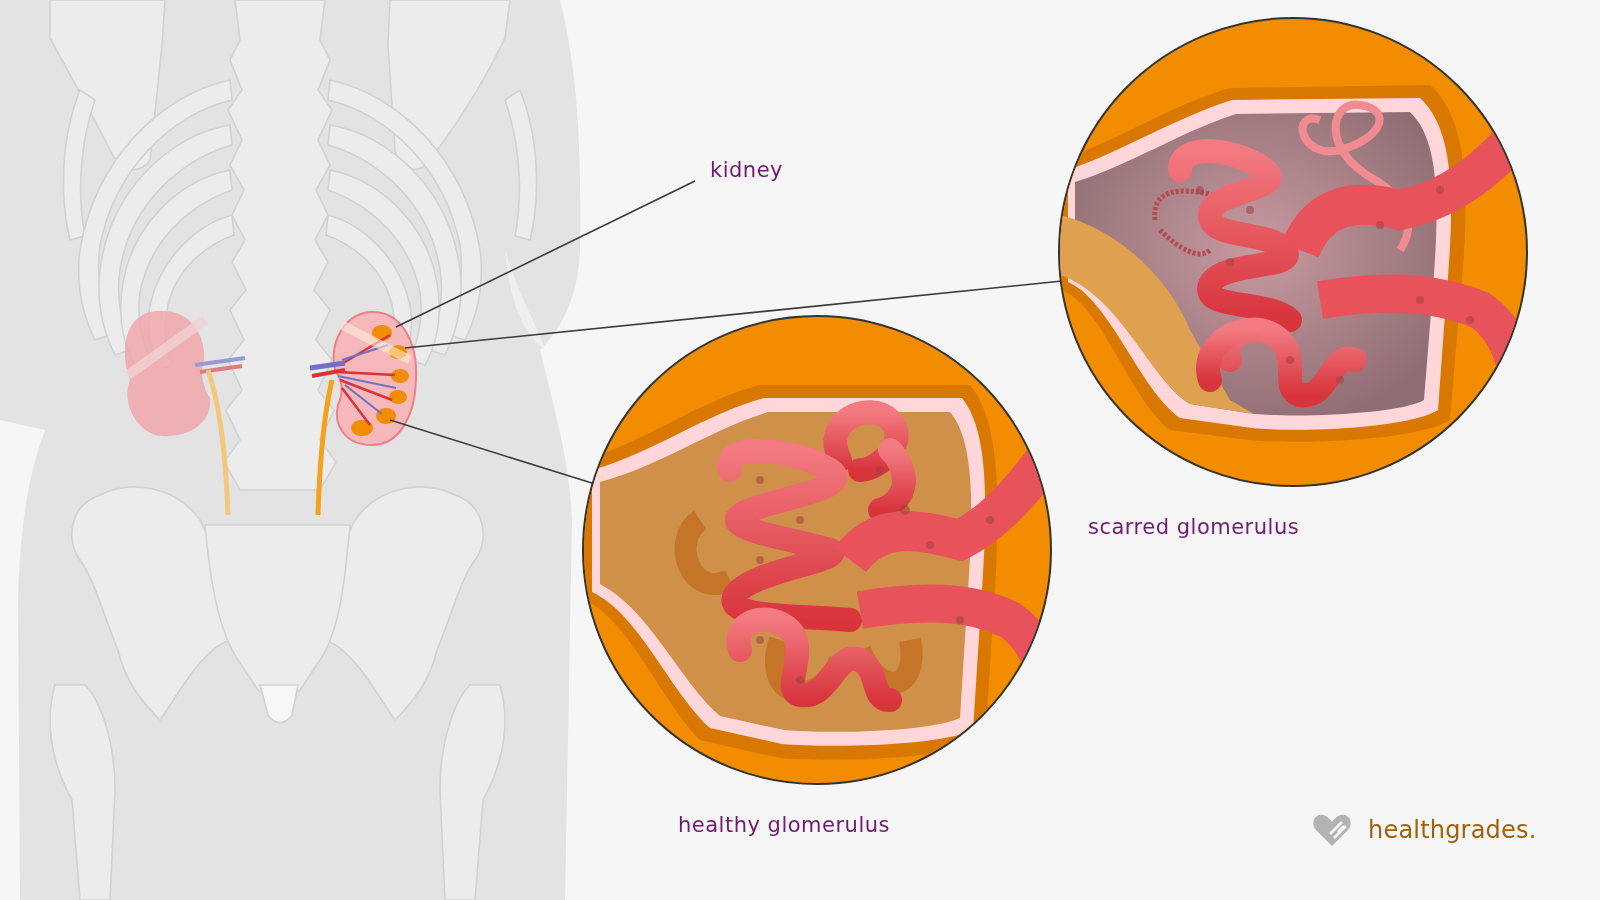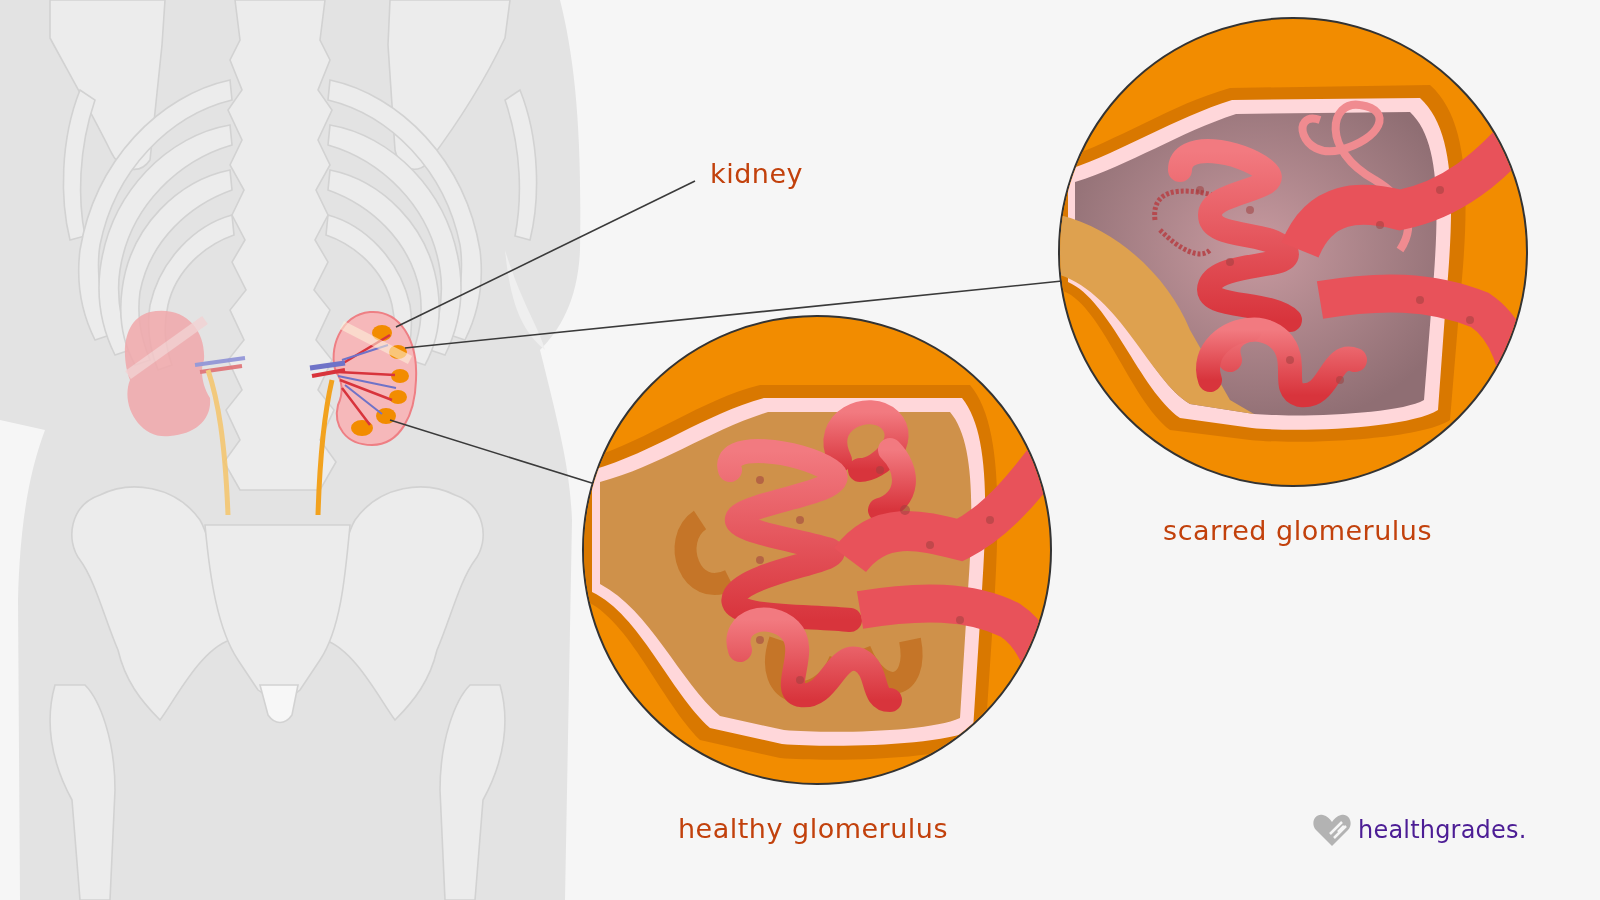--- a/index.html
+++ b/index.html
@@ -1,22 +1,22 @@
 <!DOCTYPE html>
 <html><head>
 <meta charset="utf-8">
 <style>
   html,body{margin:0;padding:0;}
   body{width:1600px;height:900px;background:#f6f6f6;overflow:hidden;position:relative;font-family:"DejaVu Sans","Liberation Sans",sans-serif;}
   .stage{position:absolute;left:0;top:0;width:1600px;height:900px;}
-  .label{position:absolute;color:#c2410c;font-size:27px;letter-spacing:0.5px;white-space:nowrap;font-family:"DejaVu Sans",sans-serif;}
+  .label{position:absolute;color:#701a75;font-size:21px;letter-spacing:0.5px;white-space:nowrap;font-family:"DejaVu Sans",sans-serif;}
   .lbl-kidney{left:710px;top:158px;}
-  .lbl-scarred{left:1152px;top:515px;width:280px;text-align:right;}
+  .lbl-scarred{left:1088px;top:515px;width:280px;text-align:left;}
   .lbl-healthy{left:678px;top:813px;width:280px;text-align:left;}
-  .brand{position:absolute;left:1312px;top:812px;display:flex;align-items:center;gap:6px;color:#4c1d95;font-size:24px;font-family:"DejaVu Sans",sans-serif;letter-spacing:0.2px;}
+  .brand{position:absolute;left:1312px;top:812px;display:flex;align-items:center;gap:16px;color:#a16207;font-size:24px;font-family:"DejaVu Sans",sans-serif;letter-spacing:0.2px;}
   .brand svg{width:40px;height:36px;}
 </style>
 </head>
 <body>
 
 <div class="stage">
 <svg width="1600" height="900" viewBox="0 0 1600 900" xmlns="http://www.w3.org/2000/svg">
   <defs>
     <clipPath id="clipScar">
           <circle cx="1293" cy="252" r="233"></circle>

